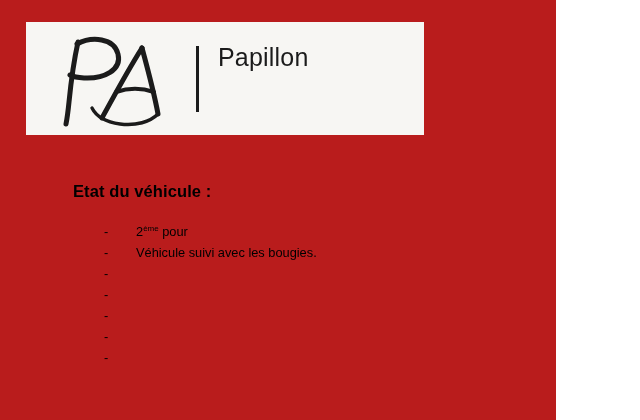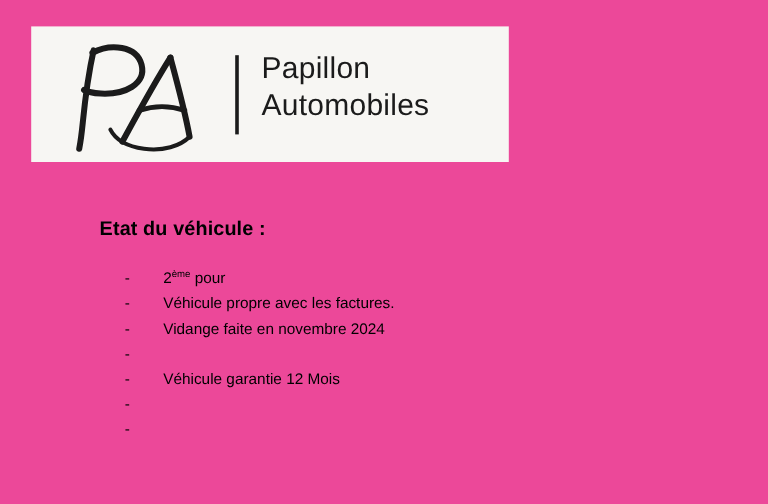--- a/index.html
+++ b/index.html
@@ -9,23 +9,23 @@
   body {
     width: 640px;
     height: 420px;
     background: #ffffff;
     font-family: "Liberation Sans", sans-serif;
     overflow: hidden;
     position: relative;
   }
   .page {
     position: relative;
-    width: 640px;
+    width: 556px;
     height: 420px;
-    background: #ec4899;
+    background: #b91c1c;
   }
 
   
   .logo-banner {
     position: absolute;
     left: 26px;
     top: 22px;
     width: 398px;
     height: 113px;
     background: #f7f6f3;
@@ -59,21 +59,21 @@
     display: block;
     font-size: 25px;
     letter-spacing: 0.2px;
     font-weight: 400;
     font-family: "Liberation Sans", sans-serif;
   }
 
   
   .doc-title {
     position: absolute;
-    left: 83px;
+    left: 73px;
     top: 182px;
     font-size: 16.5px;
     font-weight: bold;
     color: #000000;
     letter-spacing: 0.1px;
   }
   .bullet-list {
     position: absolute;
     left: 100px;
     top: 226px;
@@ -133,50 +133,47 @@
         <path d="M72 66 C84 62 98 62 110 66" stroke-width="4"></path>
 
         <path d="M114 88 C106 96 92 100 76 98 C62 96 52 90 48 82" stroke-width="3.4"></path>
       </g>
     </svg>
 
     <div class="logo-divider"></div>
 
     <div class="logo-text">
       <span class="line1">Papillon</span>
-      <span class="line2">Automobiles</span>
     </div>
   </div>
 
   <div class="doc-title">Etat du véhicule :</div>
 
   <ul class="bullet-list">
 
     <li>
       <span class="dash">-</span>
       <span class="txt"><span>2</span><sup class="ord">ème</sup><span> pour</span></span>
     </li>
 
     <li>
       <span class="dash">-</span>
-      <span class="txt">Véhicule propre avec les factures.</span>
-    </li>
-
-    <li>
-      <span class="dash">-</span>
-      <span class="txt">Vidange faite en novembre 2024</span>
+      <span class="txt">Véhicule suivi avec les bougies.</span>
     </li>
 
     <li>
       <span class="dash">-</span>
     </li>
 
     <li>
       <span class="dash">-</span>
-      <span class="txt">Véhicule garantie 12 Mois</span>
+    </li>
+
+    <li>
+      <span class="dash">-</span>
     </li>
 
     <li>
       <span class="dash">-</span>
     </li>
 
     <li>
       <span class="dash">-</span>
     </li>
 

